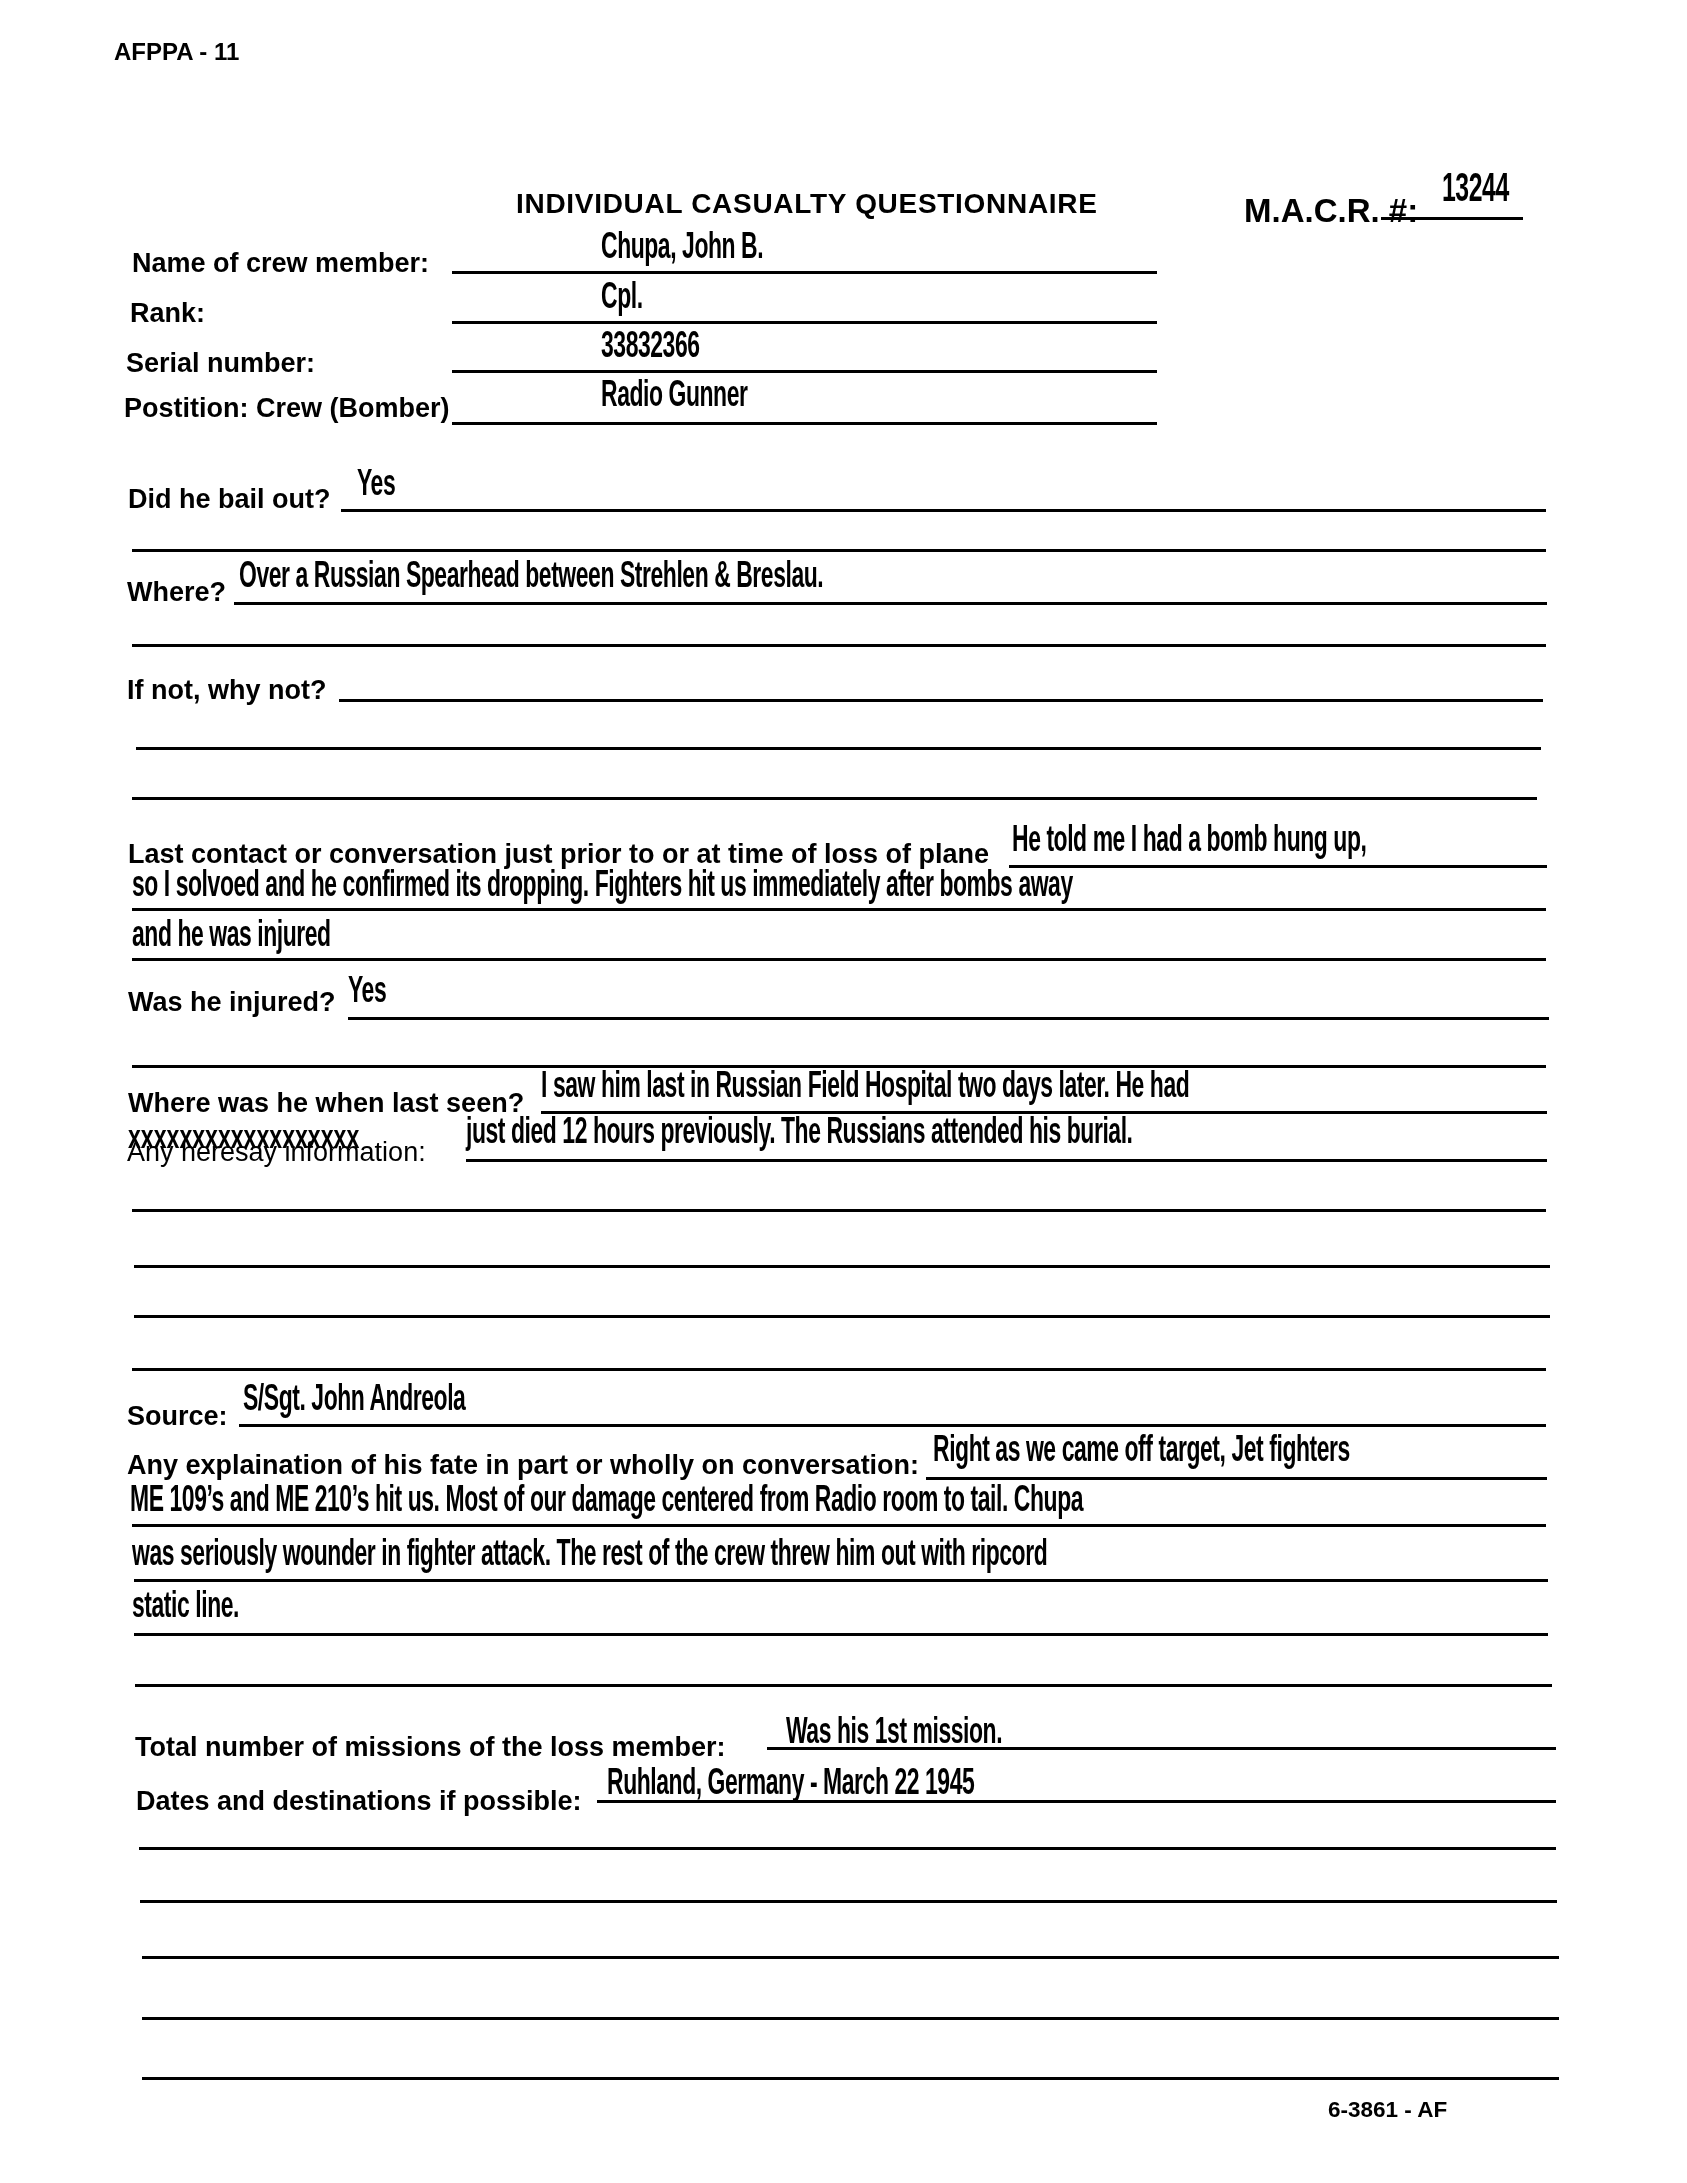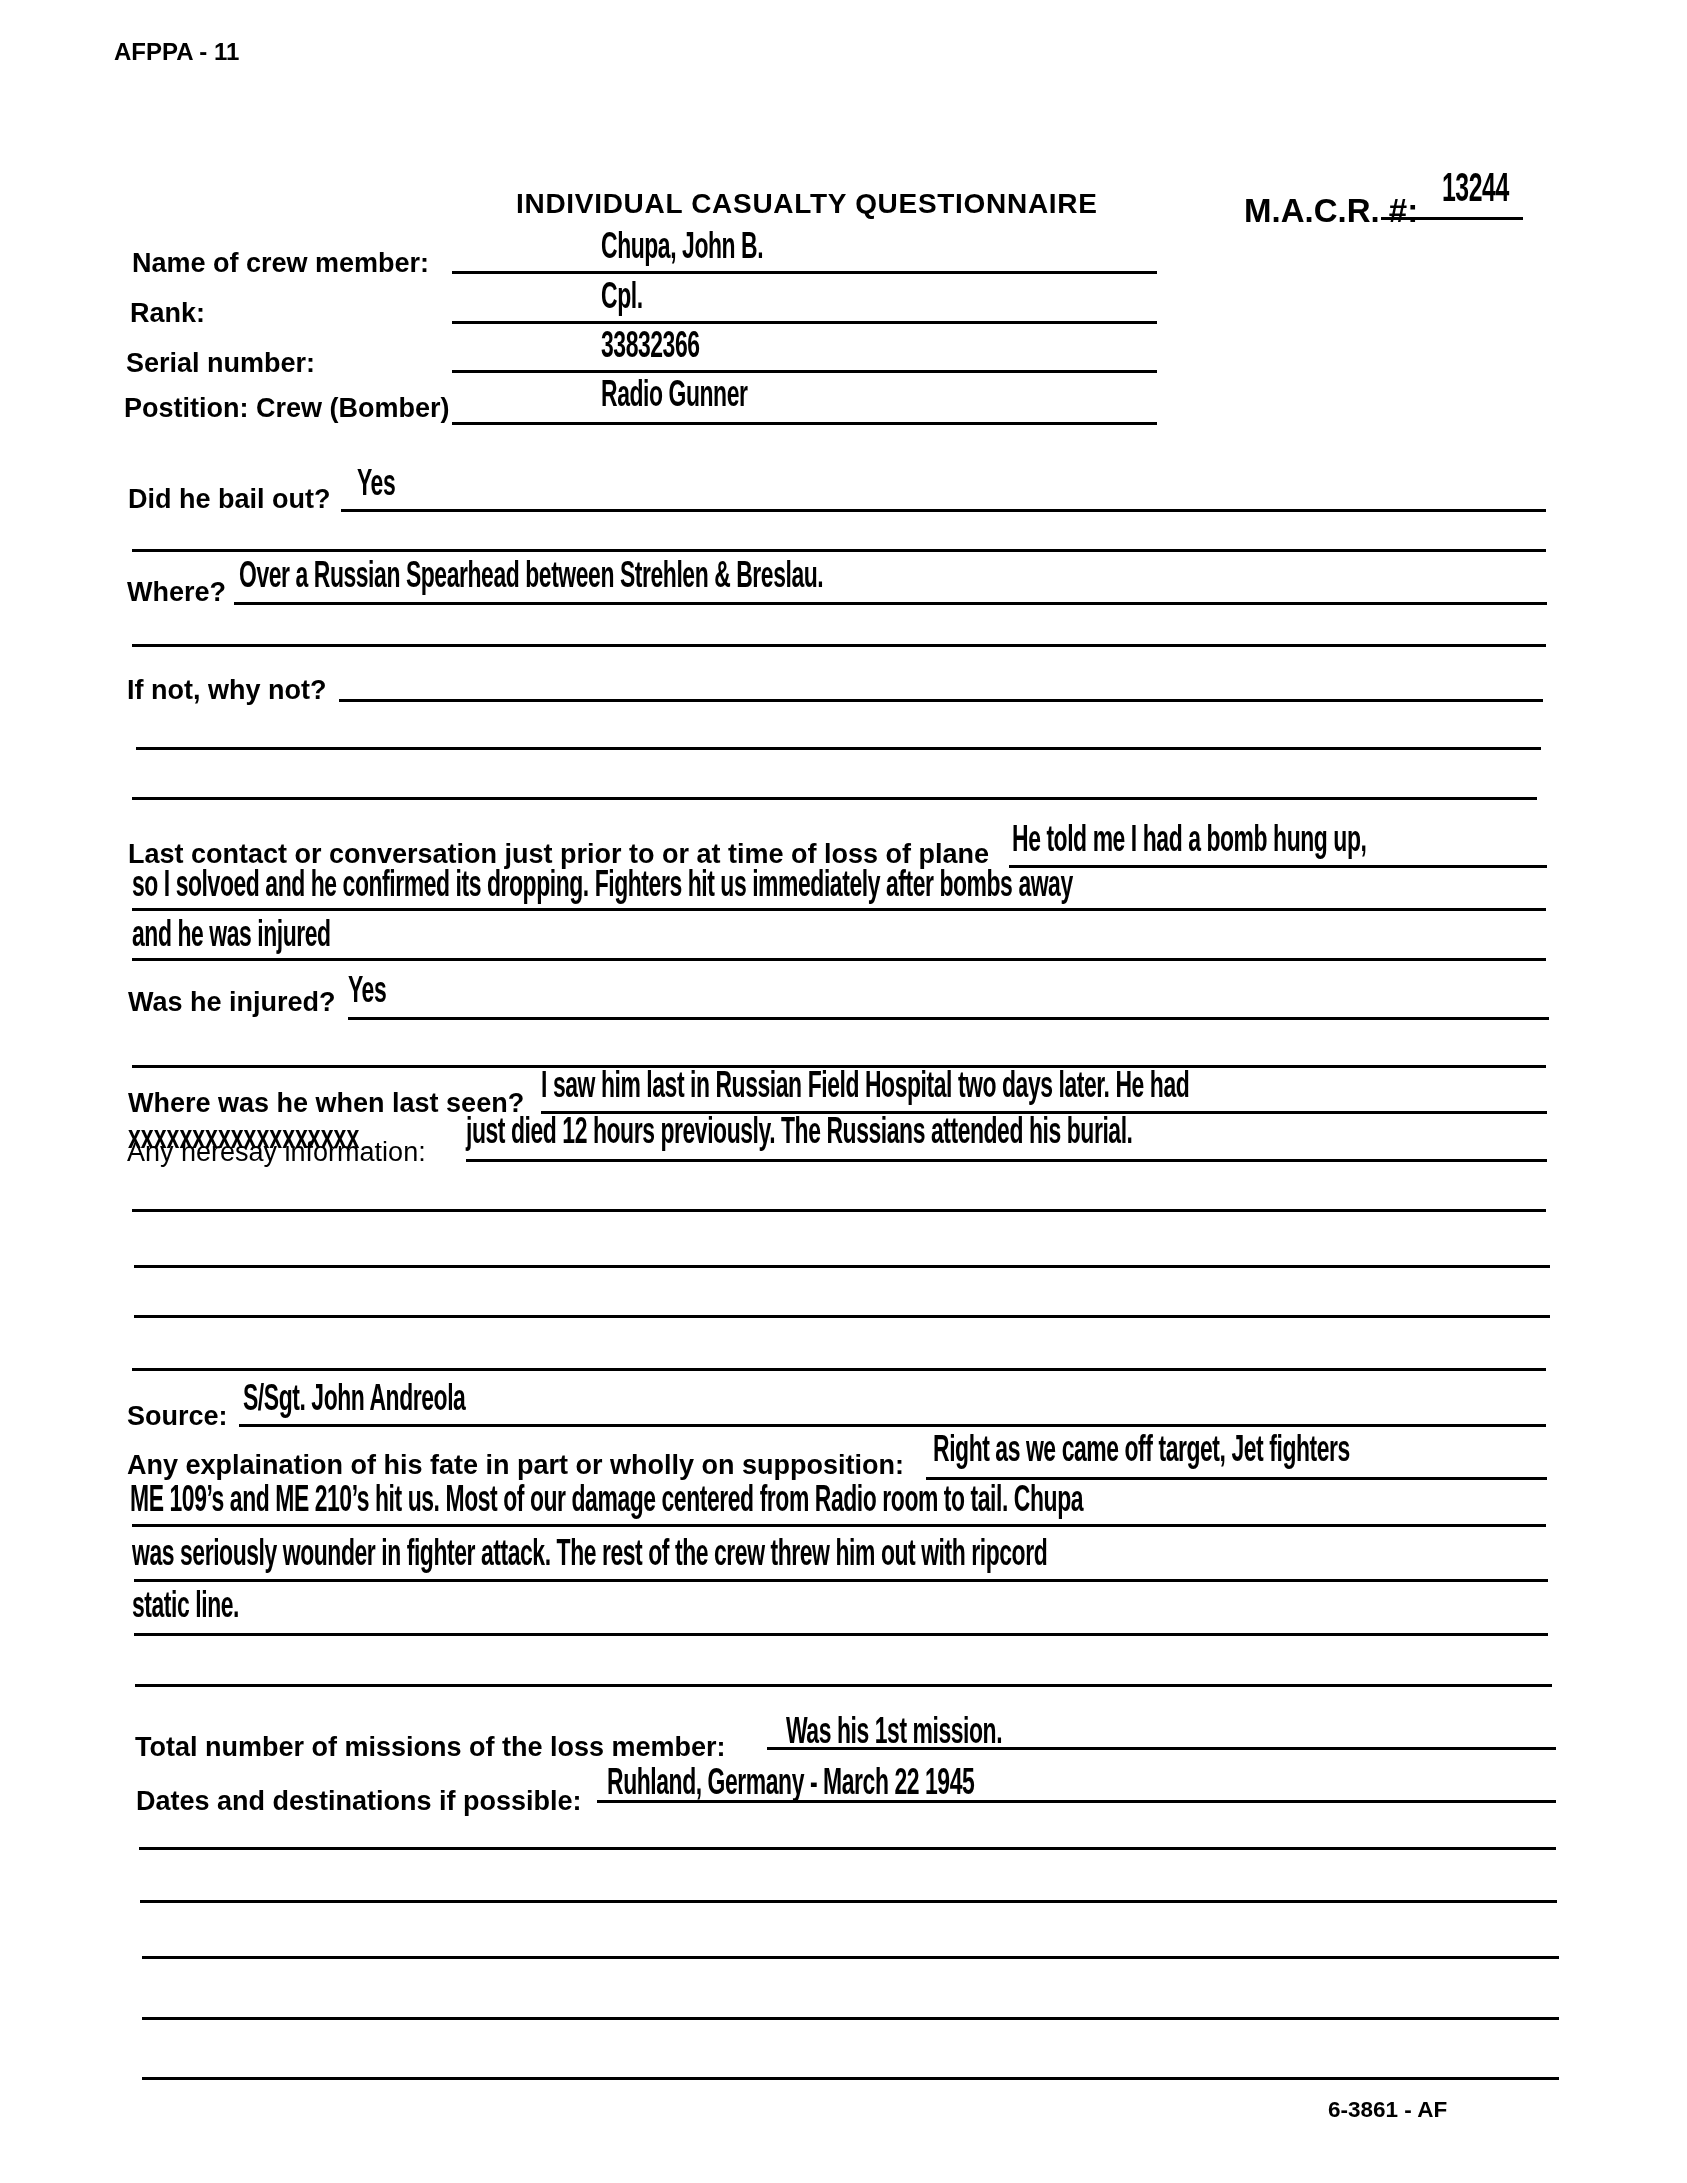--- a/index.html
+++ b/index.html
@@ -76,21 +76,21 @@
 <div class="rule thin" style="left:466px; top:1159px; width:1081px;"></div>
 <div class="rule" style="left:132px; top:1209px; width:1414px;"></div>
 <div class="rule" style="left:134px; top:1265px; width:1416px;"></div>
 <div class="rule" style="left:134px; top:1315px; width:1416px;"></div>
 <div class="rule" style="left:132px; top:1368px; width:1414px;"></div>
 
 <div class="lbl" style="left:127px; top:1401px;">Source:</div>
 <div class="hw" style="left:243px; top:1377px;">S/Sgt. John Andreola</div>
 <div class="rule thin" style="left:239px; top:1424px; width:1307px;"></div>
 
-<div class="lbl" style="left:127px; top:1450px;">Any explaination of his fate in part or wholly on supposition:</div>
+<div class="lbl" style="left:127px; top:1450px;">Any explaination of his fate in part or wholly on conversation:</div>
 <div class="hw" style="left:933px; top:1428px;">Right as we came off target,  Jet fighters</div>
 <div class="rule thin" style="left:926px; top:1477px; width:621px;"></div>
 <div class="hw" style="left:130px; top:1478px;">ME 109’s and ME 210’s hit us.  Most of our damage centered from Radio room to tail.  Chupa</div>
 <div class="rule" style="left:132px; top:1524px; width:1414px;"></div>
 <div class="hw" style="left:132px; top:1532px;">was seriously wounder in fighter attack.  The rest of the crew threw him out with ripcord</div>
 <div class="rule" style="left:134px; top:1579px; width:1414px;"></div>
 <div class="hw" style="left:132px; top:1584px;">static line.</div>
 <div class="rule" style="left:134px; top:1633px; width:1414px;"></div>
 <div class="rule" style="left:135px; top:1684px; width:1417px;"></div>
 

